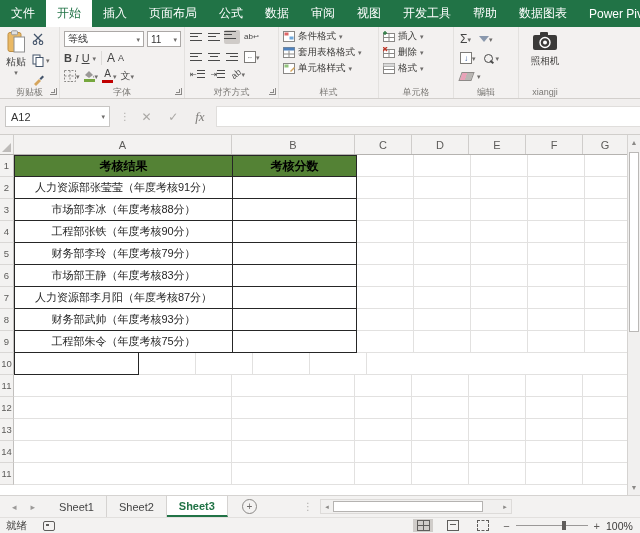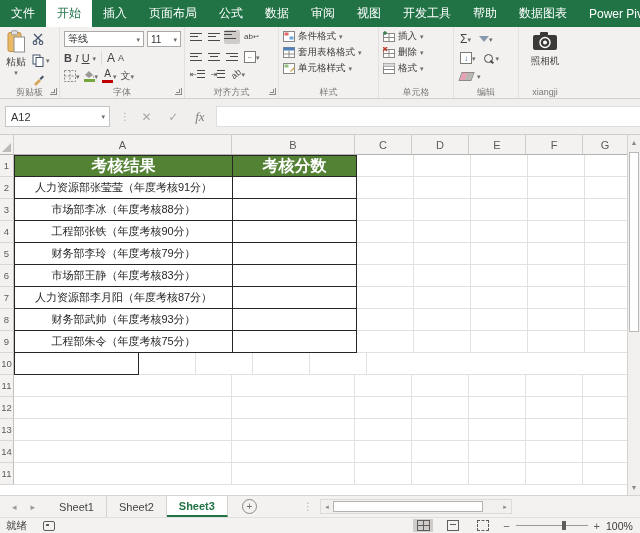--- a/index.html
+++ b/index.html
@@ -96,21 +96,21 @@
   .corner:after{content:"";position:absolute;right:2px;bottom:2px;width:0;height:0;
                 border-left:9px solid transparent;border-bottom:9px solid #bdbbb9}
   .wA{width:218px}.wB{width:123px}.wC{width:57px}.wD{width:57px}.wE{width:57px}.wF{width:57px}.wG{width:44px;border-right:none}
 
   .gridbody{position:absolute;left:0;top:155px;width:627px;height:340px;overflow:hidden;background:#fff}
   .grow{display:flex;height:22px;box-sizing:border-box}
   .rh{width:14px;flex:none;background:#f3f2f1;border-right:1px solid #c2c0be;border-bottom:1px solid #d9d7d5;
       box-sizing:border-box;font-size:9.5px;color:#5c5b59;display:flex;align-items:center;justify-content:center}
   .cell{box-sizing:border-box;display:flex;align-items:center;justify-content:center;overflow:hidden;white-space:nowrap}
   .ca{width:218px;flex:none}.cb{width:125px;flex:none}
-  .th{background:#548235;color:#ffffff;font-weight:bold;font-size:16px;border:1px solid #262626;border-right:none}
+  .th{background:#548235;color:#000000;font-weight:bold;font-size:12px;border:1px solid #262626;border-right:none}
   .th.last{border-right:1px solid #262626}
   .td{font-size:11px;color:#262626;border-left:1px solid #262626;border-bottom:1px solid #262626}
   .td.bcol{border-right:1px solid #262626}
   .cg{flex:1;border-bottom:1px solid #e2e1e0;background-repeat:no-repeat;
       background-image:linear-gradient(#e2e1e0,#e2e1e0),linear-gradient(#e2e1e0,#e2e1e0),linear-gradient(#e2e1e0,#e2e1e0),linear-gradient(#e2e1e0,#e2e1e0);
       background-size:1px 100%,1px 100%,1px 100%,1px 100%;
       background-position:56px 0,113px 0,170px 0,227px 0}
   .fillrow{flex:1;border-bottom:1px solid #e2e1e0;background-repeat:no-repeat;
       background-image:linear-gradient(#e2e1e0,#e2e1e0),linear-gradient(#e2e1e0,#e2e1e0),linear-gradient(#e2e1e0,#e2e1e0),linear-gradient(#e2e1e0,#e2e1e0),linear-gradient(#e2e1e0,#e2e1e0),linear-gradient(#e2e1e0,#e2e1e0);
       background-size:1px 100%,1px 100%,1px 100%,1px 100%,1px 100%,1px 100%;

